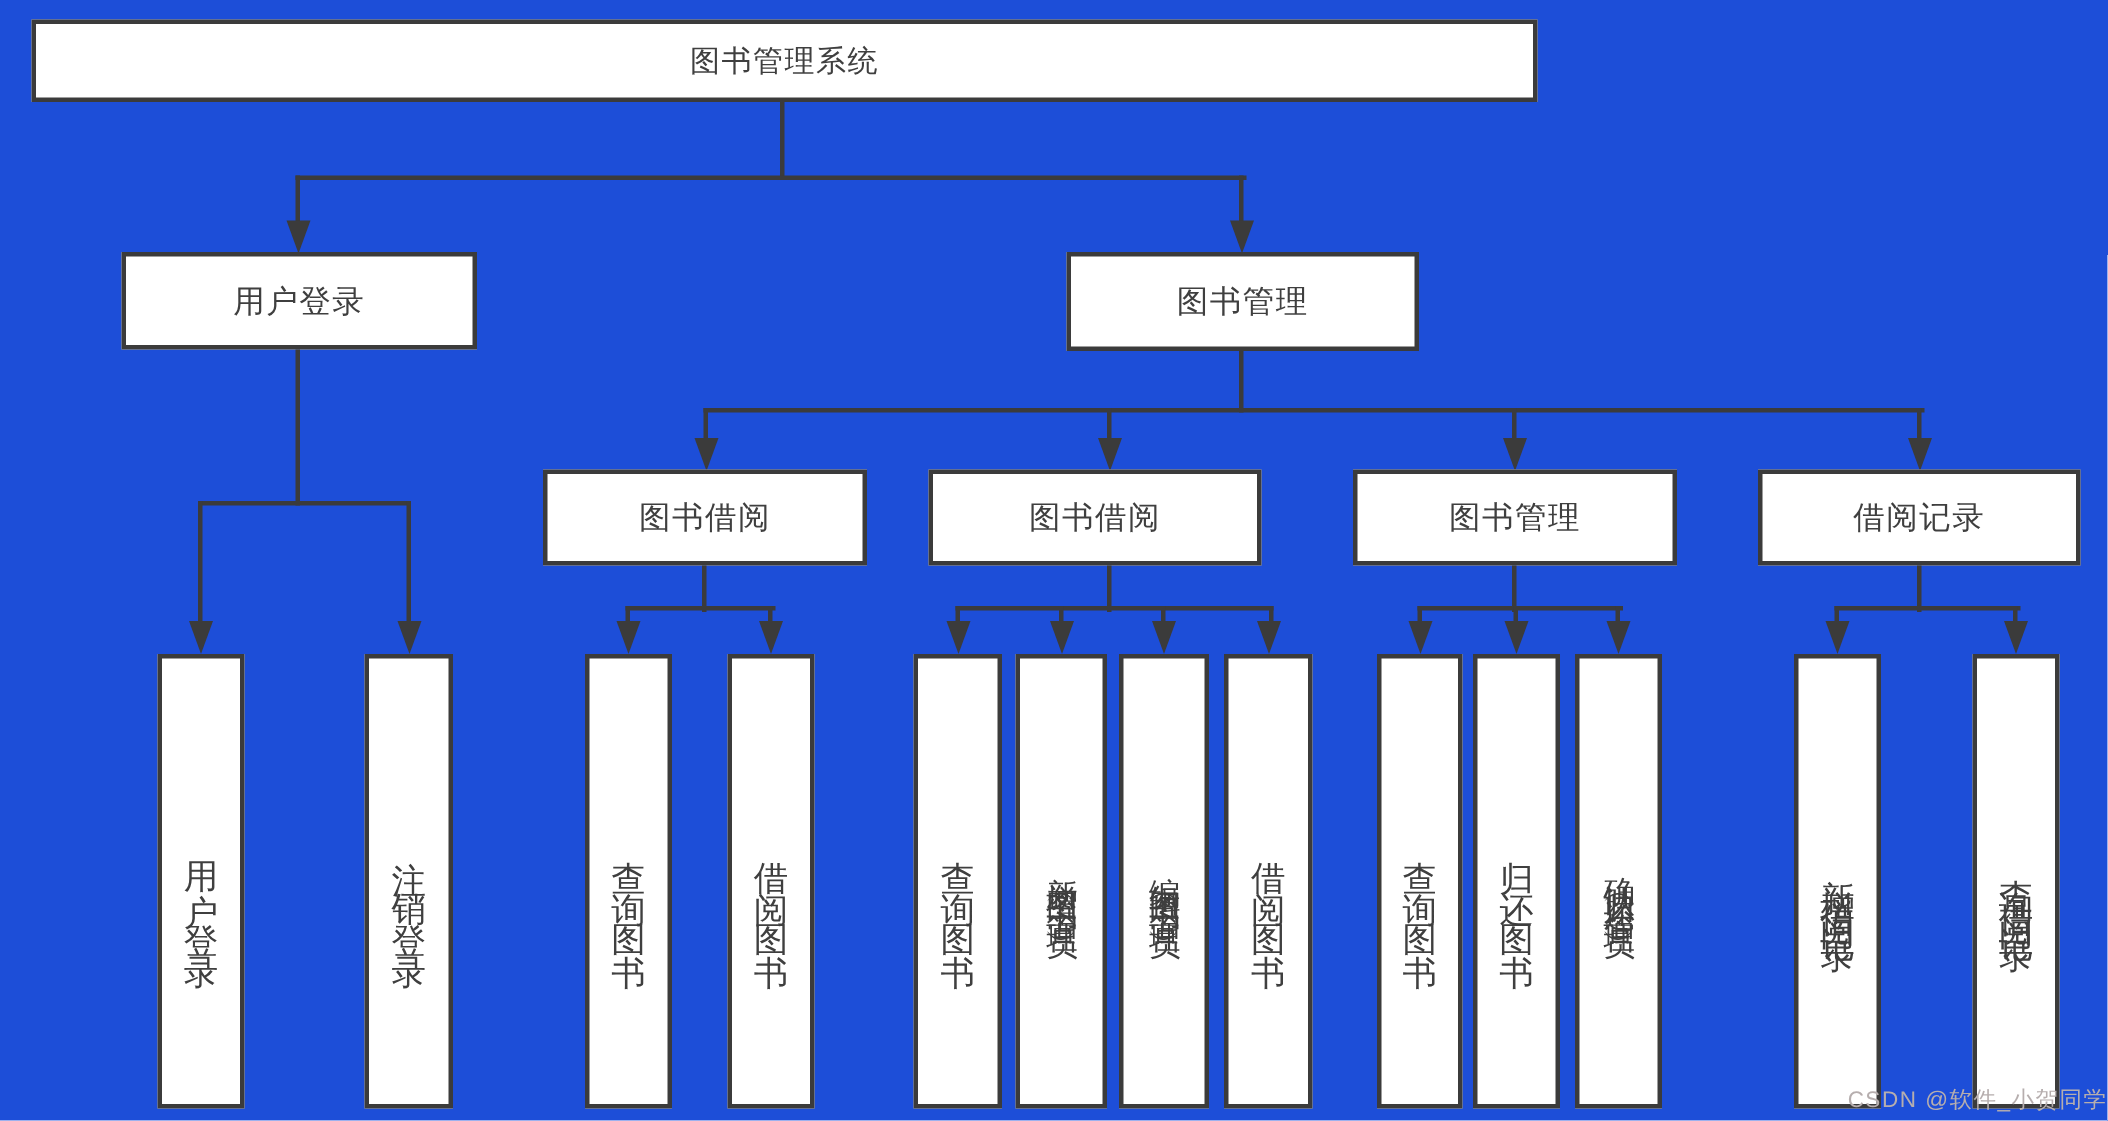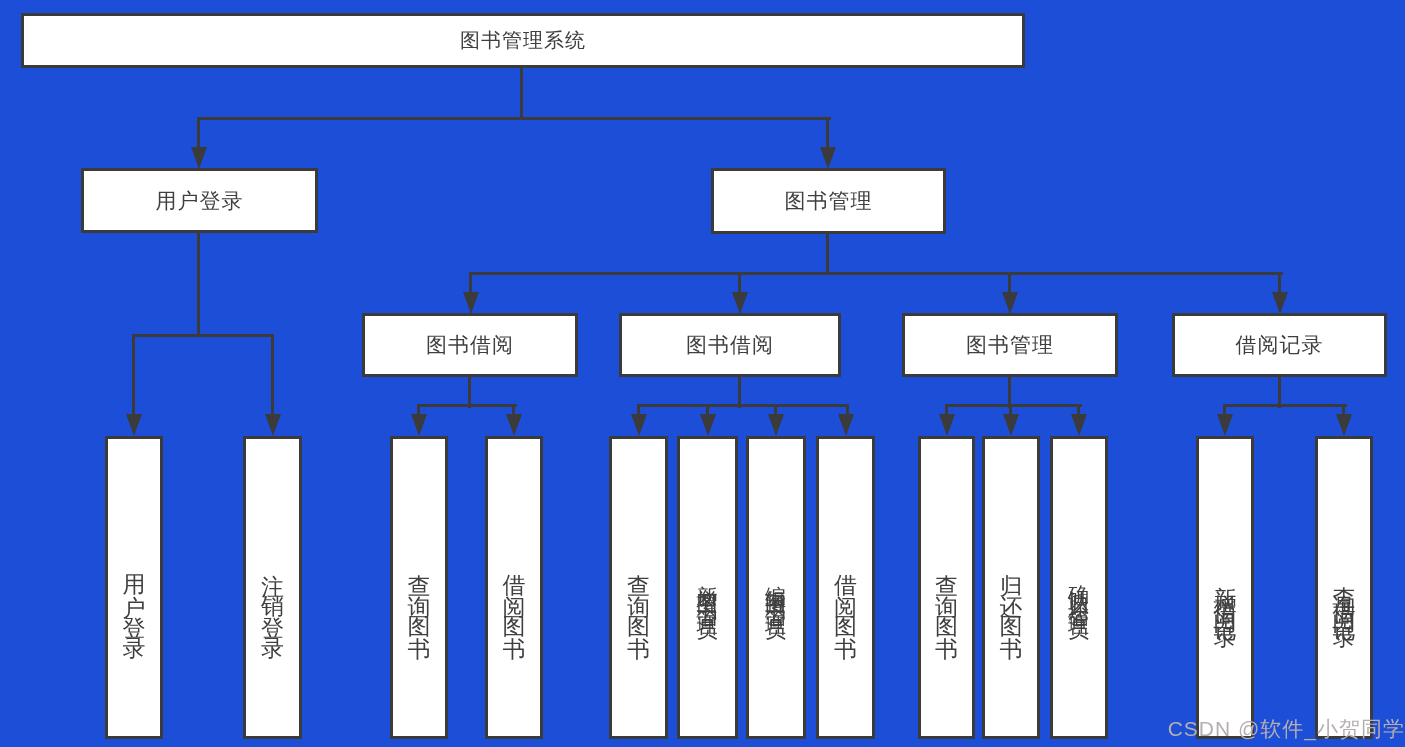--- a/index.html
+++ b/index.html
@@ -23,21 +23,21 @@
   .ls6 > span{letter-spacing:8px;margin-top:8px;}
   .ls9 > span{letter-spacing:5px;margin-top:5px;font-size:21px;}
   .line{position:absolute;background:var(--line);}
   .arrow{
     position:absolute;width:0;height:0;
     border-left:8px solid transparent;border-right:8px solid transparent;
     border-top:22px solid var(--line);
   }
   .watermark{
     position:absolute;right:0;bottom:4px;z-index:5;
-    font-size:21px;color:var(--wm);letter-spacing:1px;white-space:nowrap;
+    font-size:15px;color:var(--wm);letter-spacing:1px;white-space:nowrap;
   }
 </style>
 </head>
 <body>
 
 <div id="stage" style="--line: #3b3b3b; --text: #3f3f3f; --wm: #b6aeae; background: #1d4ed8;">
 
   <div class="node hnode root" style="left:21px;top:13px;width:1004px;height:55px;">
     <span>图书管理系统</span>
   </div>

